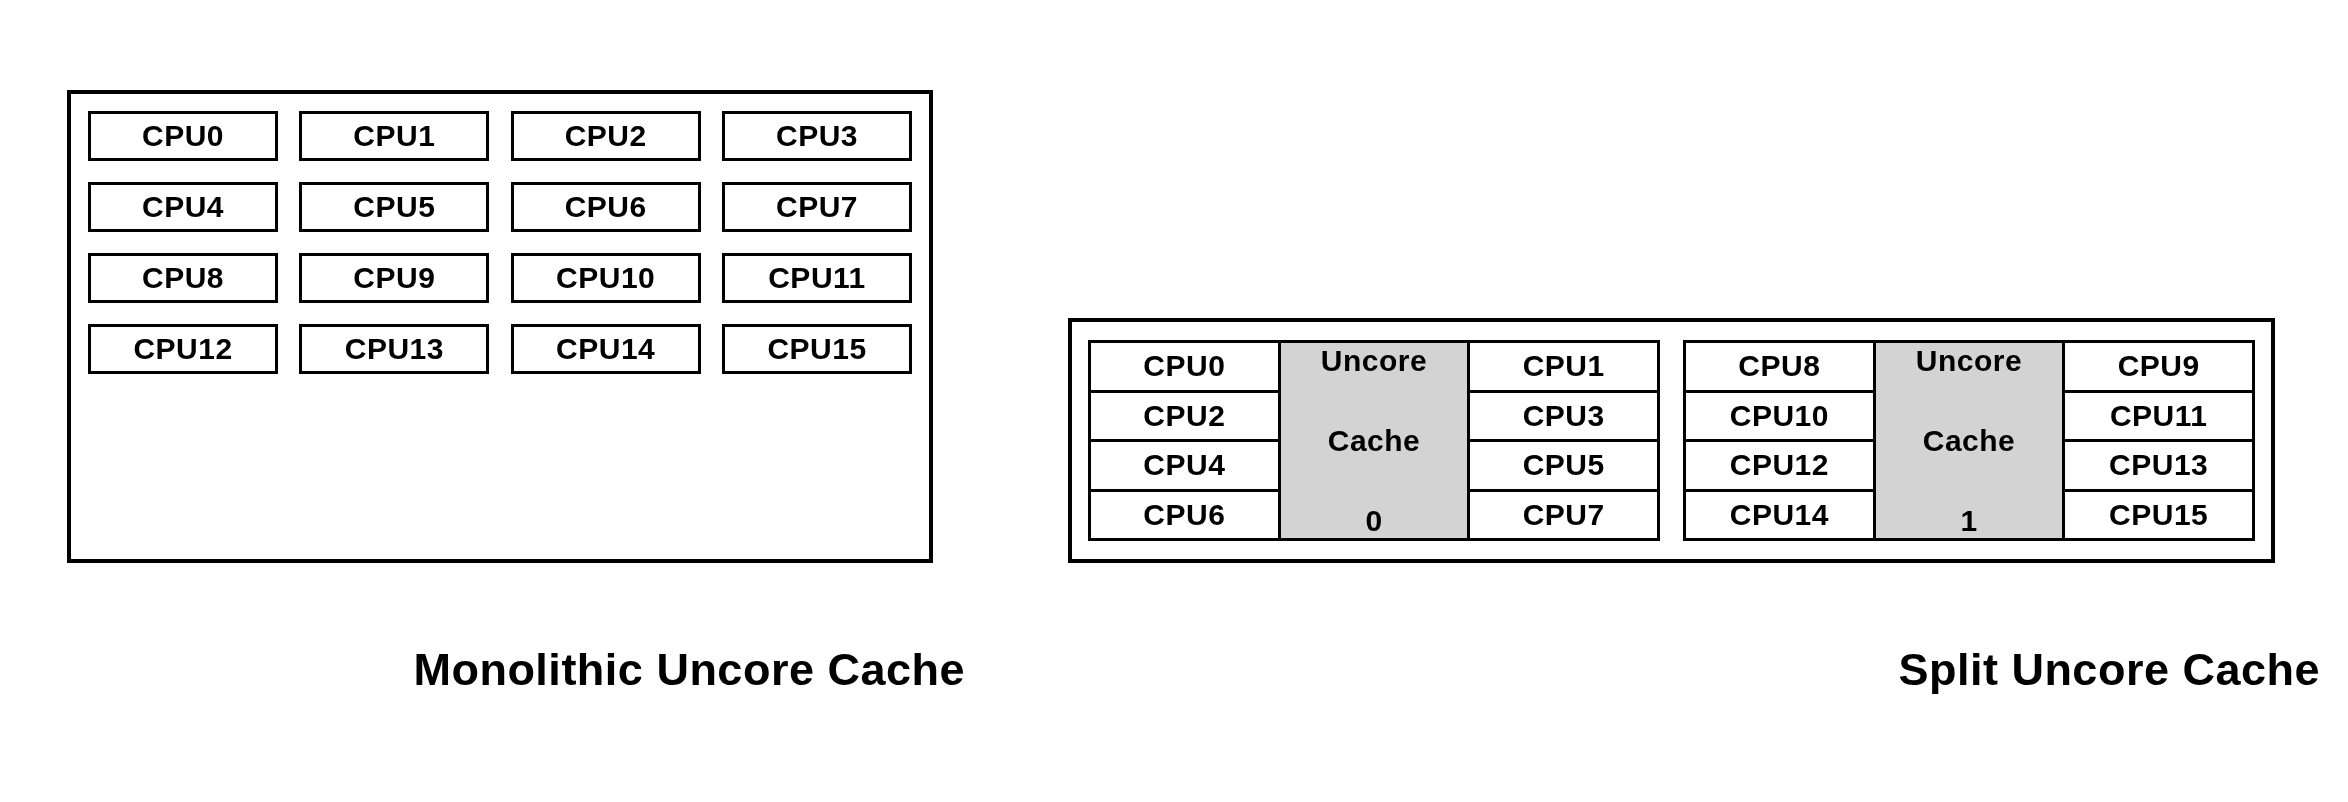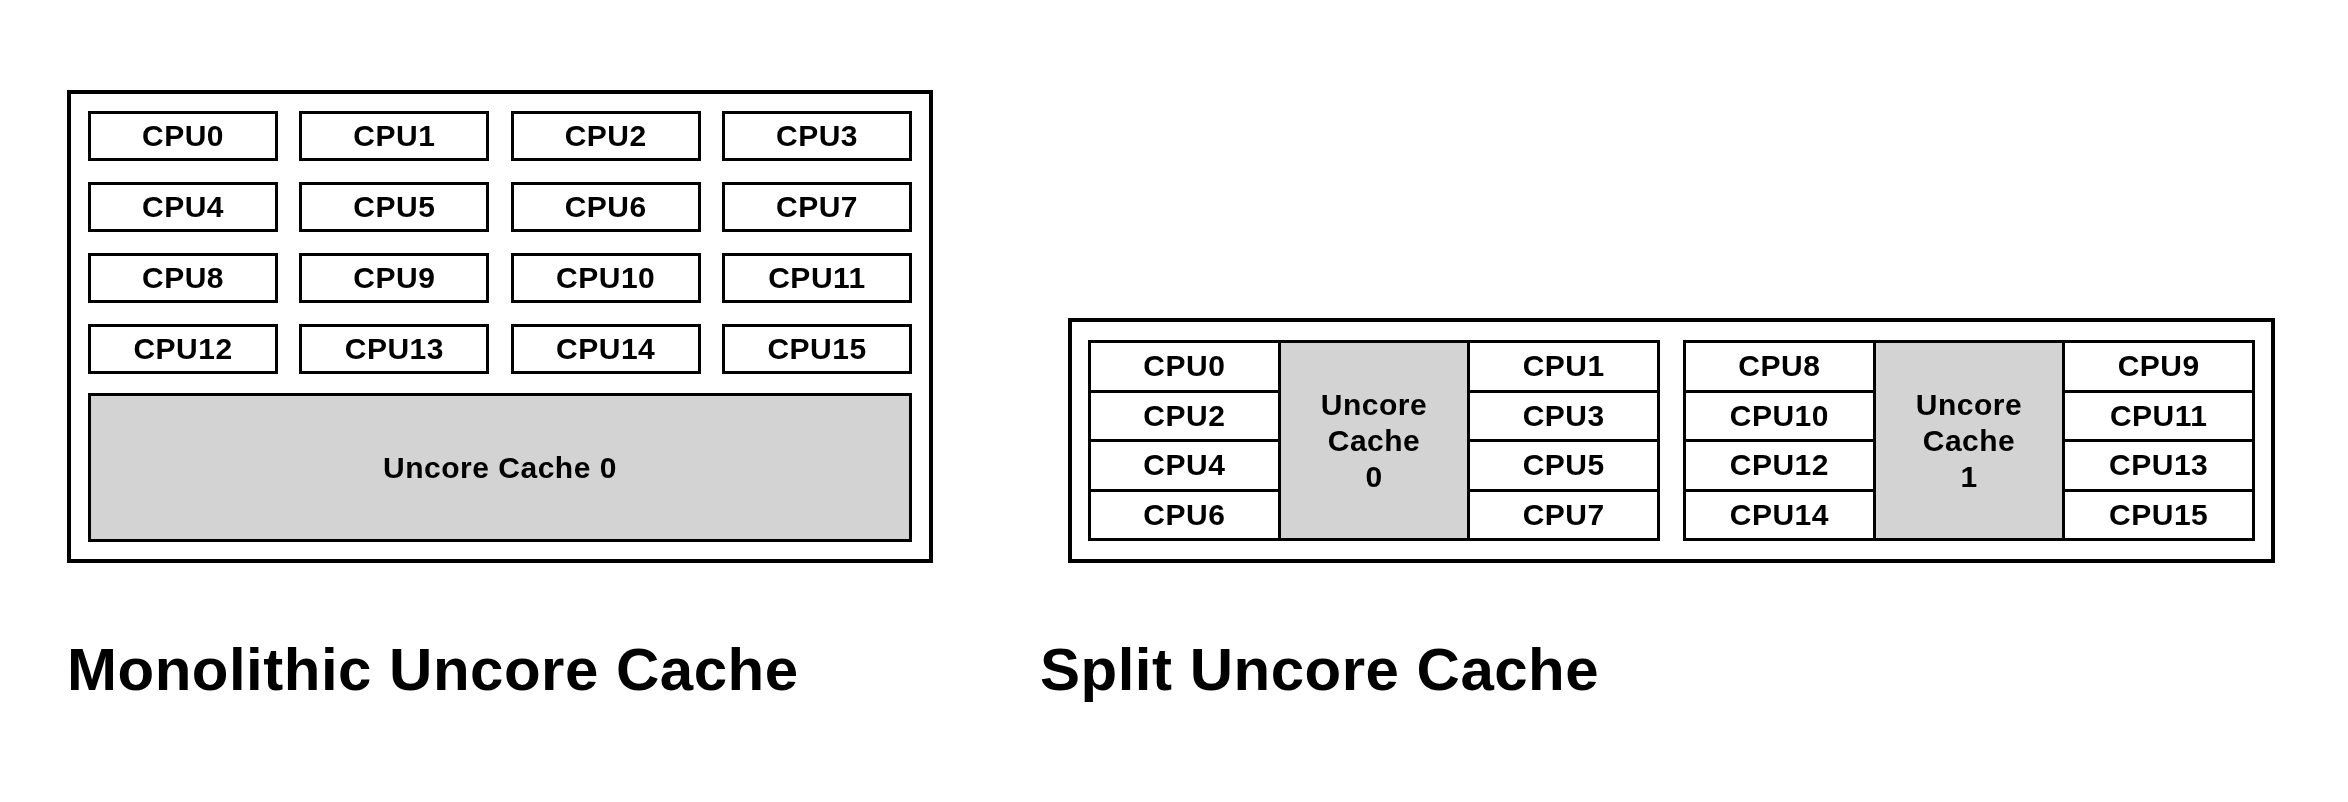--- a/index.html
+++ b/index.html
@@ -95,31 +95,32 @@
     font-weight: bold;
     font-size: 30px;
     letter-spacing: 0.5px;
   }
   .cell.uncore {
     grid-column: 2;
     grid-row: 1 / 5;
     background: #d3d3d3;
     flex-direction: column;
     line-height: 36px;
+    gap: 44px;
   }
 
   
   .caption {
     position: absolute;
     top: 641px;
     height: 58px;
     line-height: 58px;
-    text-align: left;
+    text-align: right;
     font-weight: bold;
-    font-size: 60px;
+    font-size: 45px;
     letter-spacing: 0.5px;
     white-space: nowrap;
   }
   .caption.mono  { left: 67px;   width: 898px;  }
   .caption.split { left: 1040px; width: 1280px; }
 </style>
 </head>
 <body>
 
 <div class="mono-box">
@@ -134,21 +135,20 @@
     <div class="cpu-box">CPU7</div>
     <div class="cpu-box">CPU8</div>
     <div class="cpu-box">CPU9</div>
     <div class="cpu-box">CPU10</div>
     <div class="cpu-box">CPU11</div>
     <div class="cpu-box">CPU12</div>
     <div class="cpu-box">CPU13</div>
     <div class="cpu-box">CPU14</div>
     <div class="cpu-box">CPU15</div>
   </div>
-  <div class="cache-bar">Uncore Cache 0</div>
 </div>
 
 <div class="caption mono">Monolithic Uncore Cache</div>
 
 <div class="split-box">
 
   <div class="cluster">
     <div class="cell">CPU0</div>
     <div class="cell uncore">
       <span>Uncore</span>

